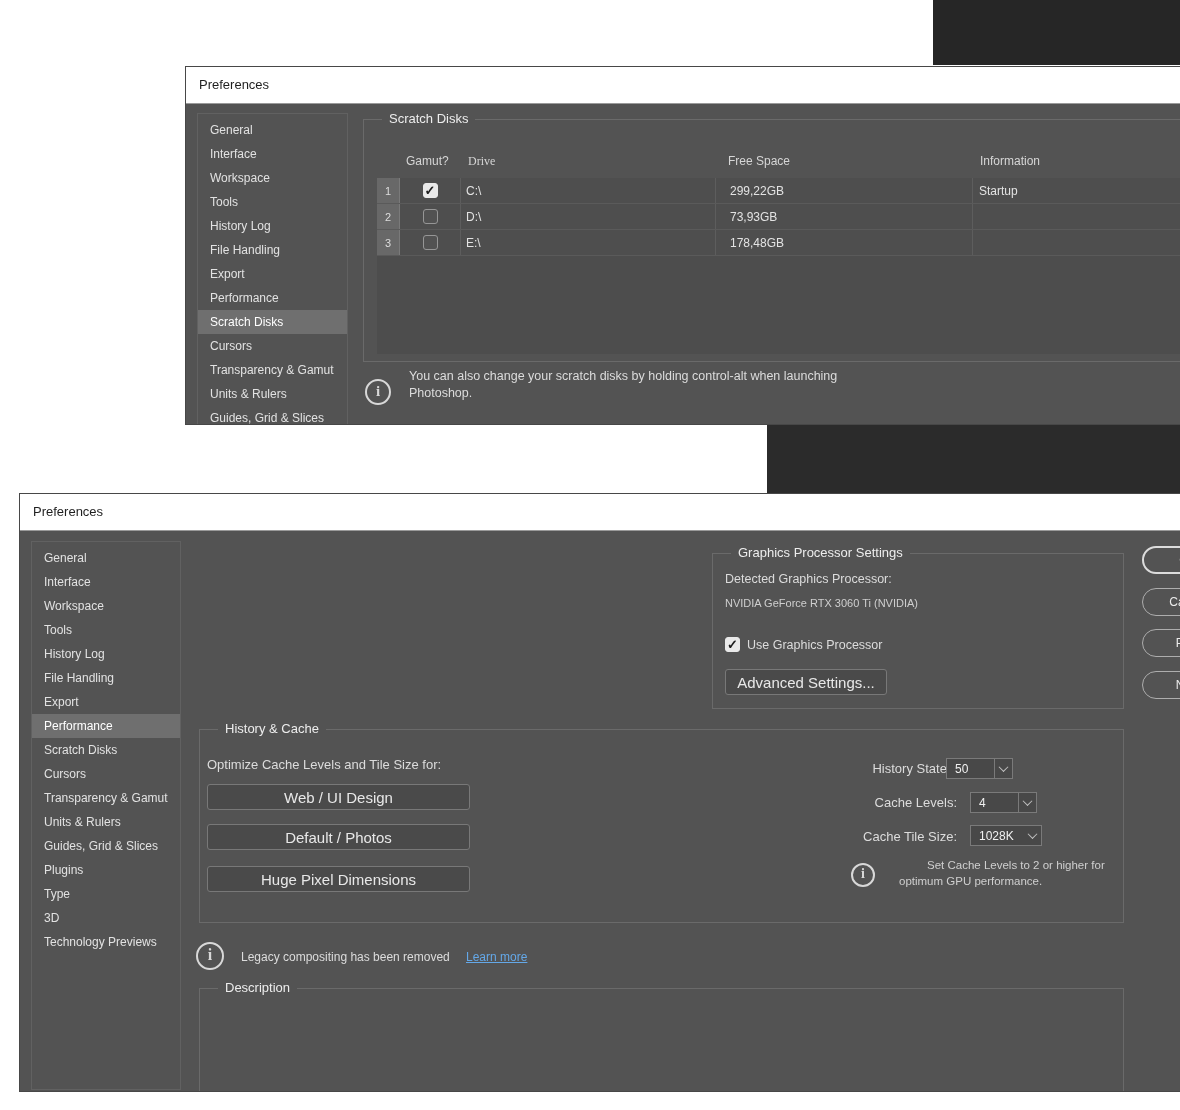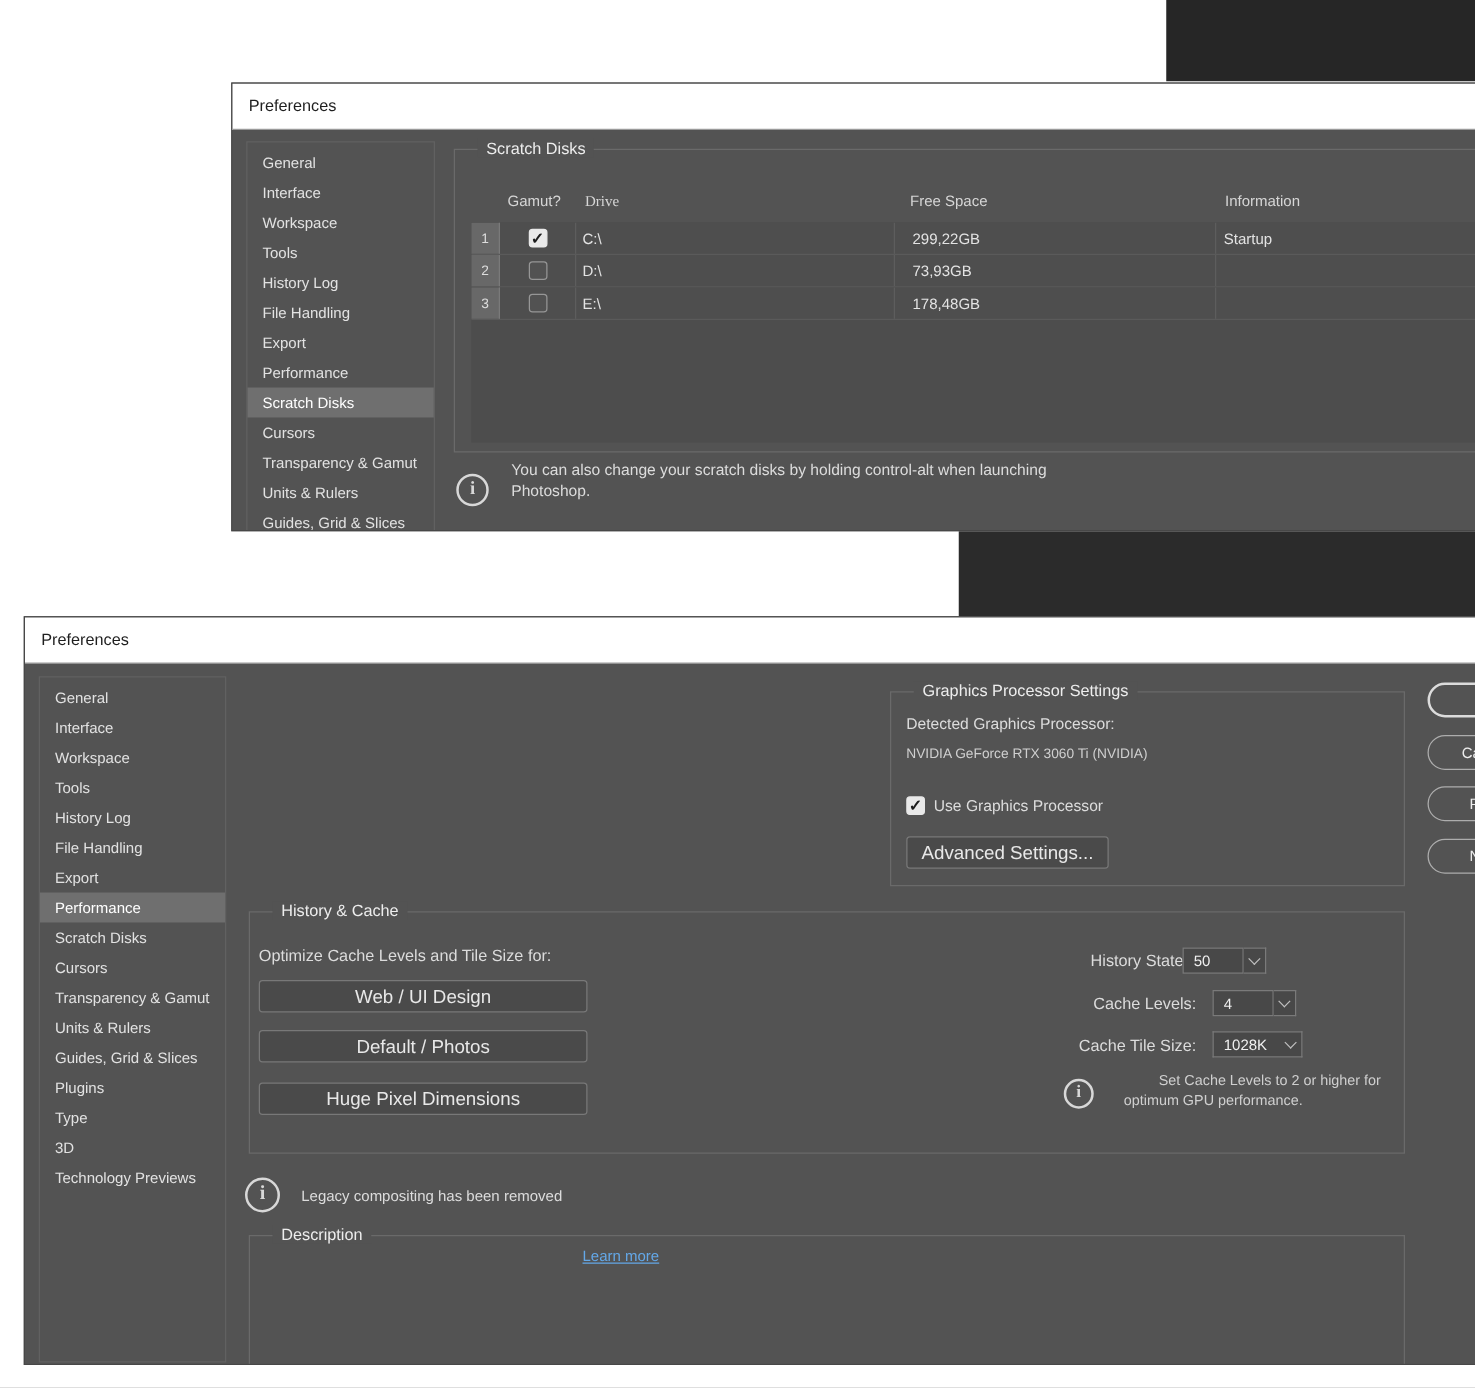--- a/index.html
+++ b/index.html
@@ -69,21 +69,21 @@
          box-sizing:border-box;display:flex;align-items:center;justify-content:center;}
   .chev{width:6px;height:6px;border-right:1.4px solid #c0c0c0;border-bottom:1.4px solid #c0c0c0;
         transform:rotate(45deg) translate(-1px,-1px);}
   
   .sl-track{position:absolute;border:1px solid #3f3f3f;box-sizing:border-box;background:#ffffff;
             display:flex;overflow:hidden;}
   .sl-fill{height:100%;background:#5191e1;}
   .sl-thumb{position:absolute;width:0;height:0;border-left:8px solid transparent;
             border-right:8px solid transparent;border-bottom:12px solid #f4f4f4;}
   .pm{position:absolute;color:#cccccc;font-size:20px;font-weight:bold;line-height:20px;}
-  .link{font-size:12px;color:#64a8e8;text-decoration:underline;white-space:nowrap;margin-top:48px;}
+  .link{font-size:12px;color:#64a8e8;text-decoration:underline;white-space:nowrap;}
 </style>
 </head>
 <body>
 
 <div id="root">
 
   <div class="blackrect" style="left:933px;top:0;width:247px;height:65px;background:#262626;"></div>
   <div class="blackrect" style="left:767px;top:425px;width:413px;height:68px;background:#2b2b2b;"></div>
 
   <div class="dlg" style="left:185px;top:66px;width:1007px;height:359px;">

